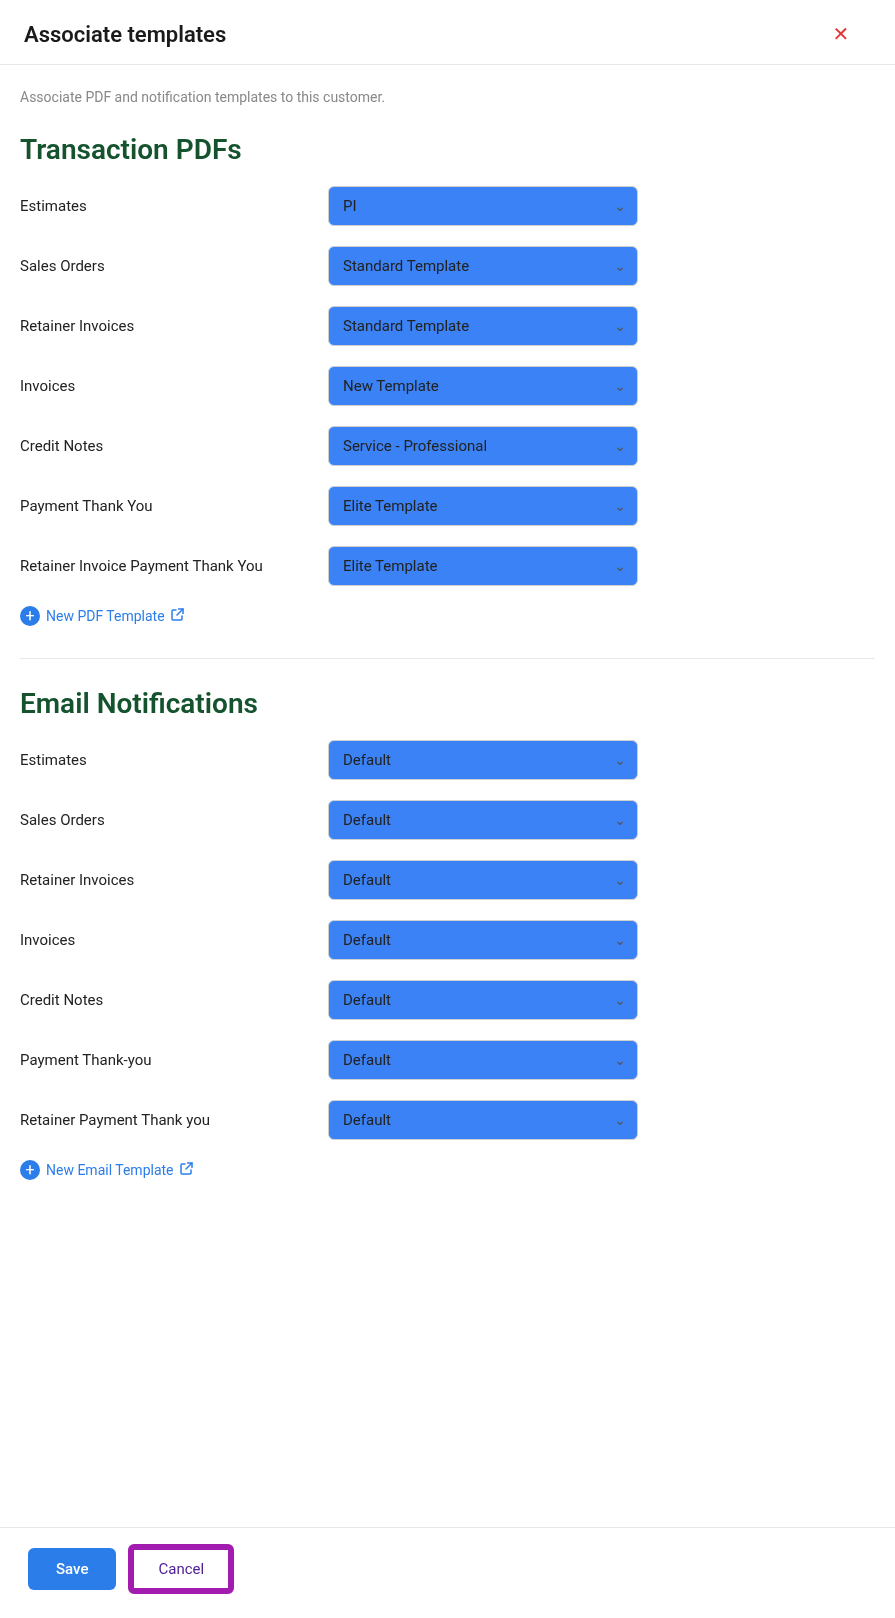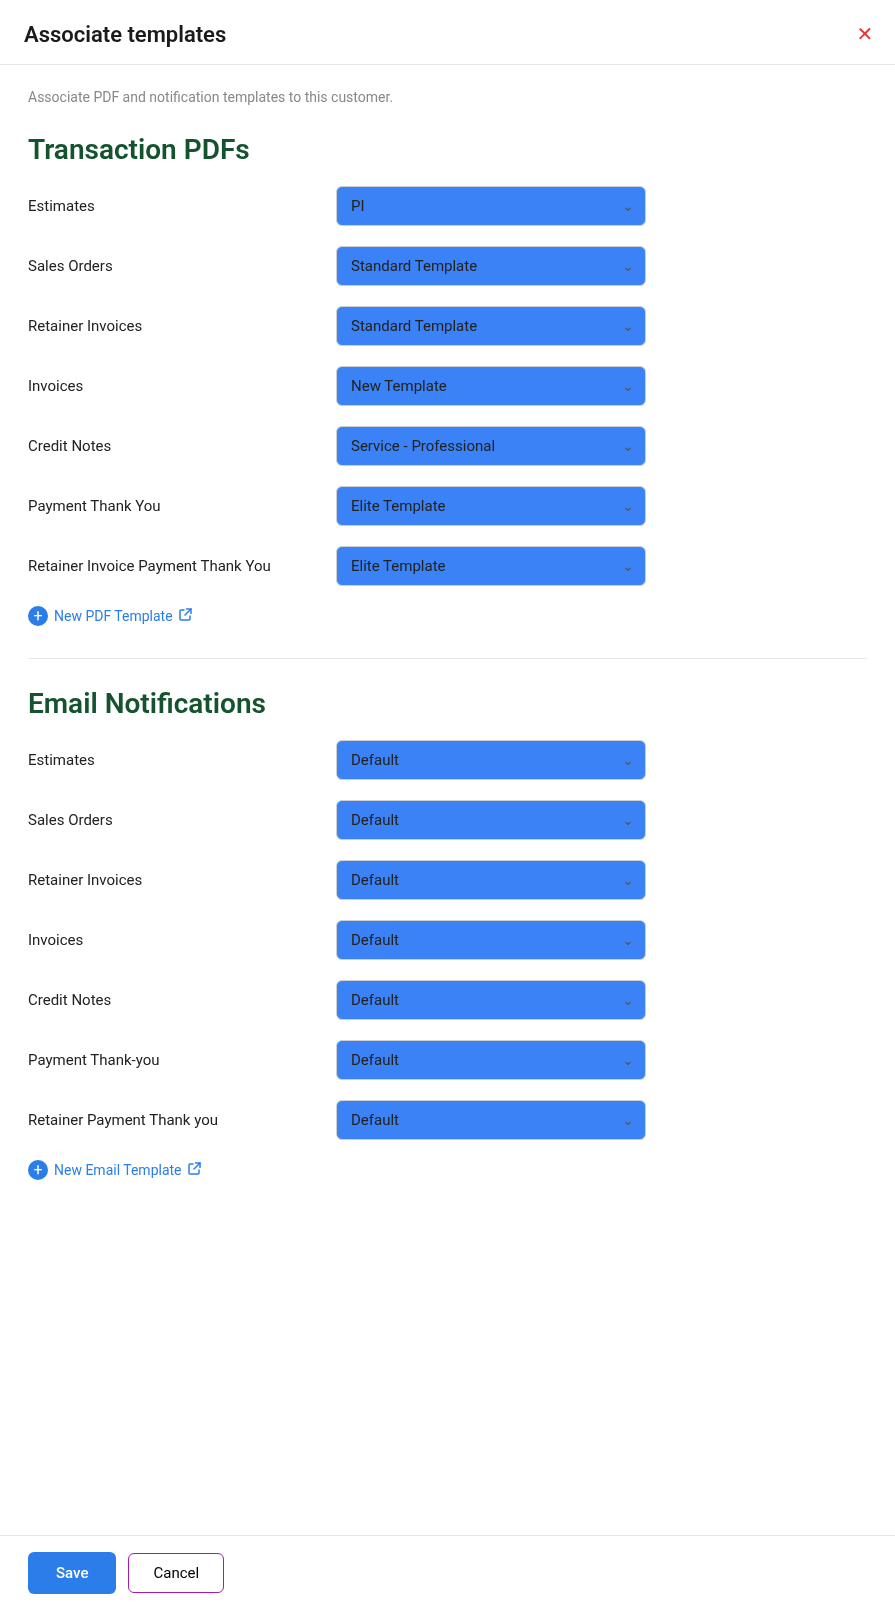--- a/index.html
+++ b/index.html
@@ -23,21 +23,21 @@
       min-height: 1618px;
       position: relative;
       display: flex;
       flex-direction: column;
     }
 
     .modal-header {
       display: flex;
       justify-content: space-between;
       align-items: center;
-      padding: 20px 16px 16px 24px;
+      padding: 20px 40px 16px 24px;
       border-bottom: 1px solid #e8e8e8;
     }
 
     .modal-title {
       font-size: 22px;
       font-weight: 600;
       color: #1a1a1a;
     }
 
     .close-btn {
@@ -47,21 +47,21 @@
       font-size: 20px;
       color: #e53535;
       display: flex;
       align-items: center;
       justify-content: center;
       width: 28px;
       height: 28px;
     }
 
     .modal-body {
-      padding: 24px 28px;
+      padding: 24px 20px;
       flex: 1;
     }
 
     .subtitle {
       font-size: 14px;
       color: #888;
       margin-bottom: 28px;
     }
 
     .section-title {
@@ -167,22 +167,22 @@
       border: none;
       border-radius: 6px;
       padding: 12px 28px;
       font-size: 15px;
       font-weight: 500;
       cursor: pointer;
     }
 
     .btn-cancel {
       background: #fff;
-      color: #000000;
-      border: 1px solid #a21caf;
+      color: #4c1d95;
+      border: 6px solid #a21caf;
       border-radius: 6px;
       padding: 10px 24px;
       font-size: 15px;
       cursor: pointer;
     }
   </style>
 </head>
 <body>
 
 <div class="modal">

